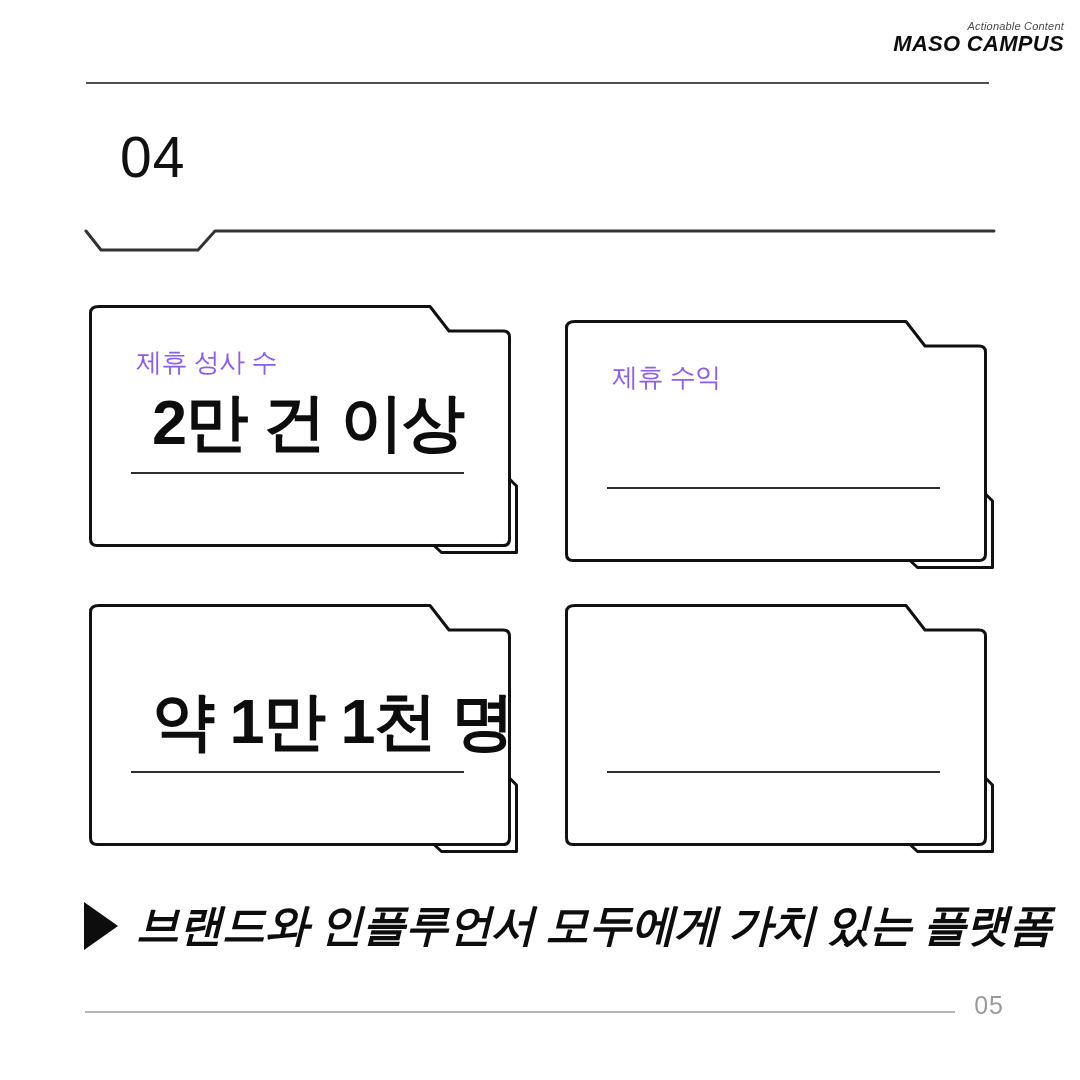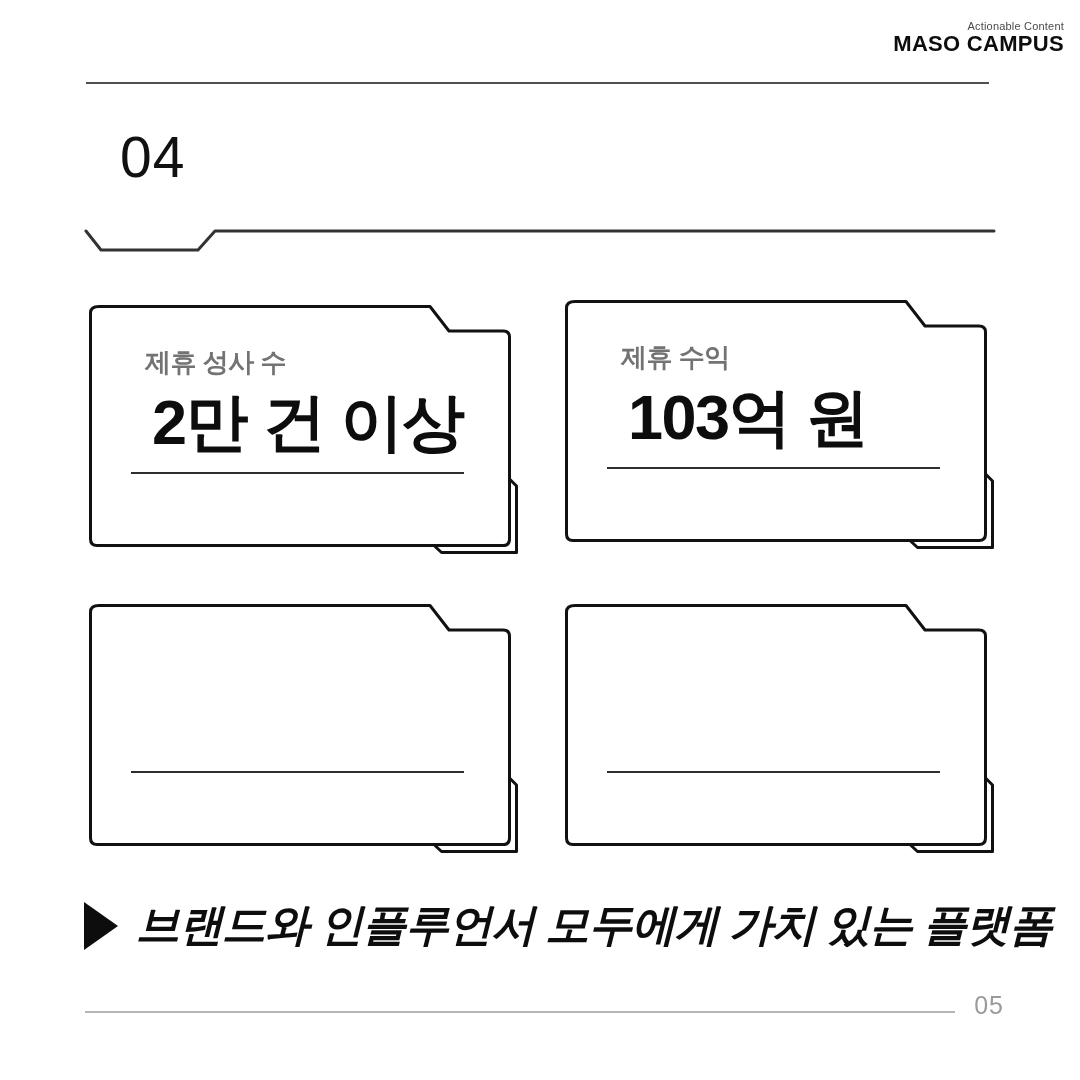--- a/index.html
+++ b/index.html
@@ -7,21 +7,21 @@
     width: 1080px; height: 1080px;
     position: relative;
     background: #ffffff;
     font-family: "Liberation Sans", sans-serif;
     color: #111111;
     overflow: hidden;
   }
   
   .brand {
     position: absolute; top: 20px; right: 16px;
-    text-align: right; line-height: 1.1;
+    text-align: right; line-height: 1.1; font-style: italic;
   }
   .brand-tagline { font-size: 11px; font-weight: 500; color: #4a4a4a; letter-spacing: 0.2px; }
   .brand-name { font-size: 22px; font-weight: 800; color: #0d0d0d; letter-spacing: 0.3px; }
 
   .top-rule {
     position: absolute; left: 86px; top: 82px;
     width: 903px; height: 2px; background: #4f4f4f;
   }
 
   
@@ -38,34 +38,34 @@
     width: 912px; height: 28px;
   }
 
   
   .card {
     position: absolute; width: 432px; height: 252px;
   }
   .card-shape { position: absolute; left: 0; top: 0; width: 432px; height: 252px; }
   .card-label {
     position: absolute; left: 47px; top: 40px;
-    font-size: 26px; font-weight: 700; color: #737373;
-    letter-spacing: -0.5px; white-space: nowrap; margin-left: 9px;
+    font-size: 26px; font-weight: 400; color: #8b5cf6;
+    letter-spacing: -0.5px; white-space: nowrap;
   }
   .card-value {
     position: absolute; left: 42px; top: 78px;
     font-size: 63px; font-weight: 800; color: #0d0d0d;
     letter-spacing: -1.5px; line-height: 1.25; white-space: nowrap; margin-left: 21px;
   }
   .card-underline {
     position: absolute; left: 42px; top: 167px;
     width: 333px; height: 2px; background: #2e2e2e;
   }
   .card-1 { left: 89px;  top: 305px; }
-  .card-2 { left: 565px; top: 300px; }
+  .card-2 { left: 565px; top: 320px; }
   .card-3 { left: 89px;  top: 604px; }
   .card-4 { left: 565px; top: 604px; }
 
   
   .callout {
     position: absolute; left: 84px; top: 896px;
     display: flex; align-items: center;
     white-space: nowrap;
   }
   .callout-arrow { width: 36px; height: 48px; flex: 0 0 auto; }
@@ -112,29 +112,29 @@
   <div class="card-value">2만 건 이상</div>
   <div class="card-underline"></div>
 </div>
 
 <div class="card card-2">
   <svg class="card-shape" viewBox="0 0 432 252" aria-hidden="true">
     <path d="M 10,1.5 H 341 L 360,26 H 414 Q 420.5,26 420.5,32 V 234 Q 420.5,240.5 414,240.5 H 8 Q 1.5,240.5 1.5,234 V 8 Q 1.5,1.5 10,1.5 Z" fill="#ffffff" stroke="#111111" stroke-width="3" stroke-linejoin="round"></path>
     <path d="M 420.5,174 L 427.5,181 V 247.5 H 352.5 L 345,240.5" fill="none" stroke="#111111" stroke-width="3" stroke-linejoin="round"></path>
   </svg>
   <div class="card-label">제휴 수익</div>
-  <div class="card-value">103억 원</div>
   <div class="card-underline"></div>
 </div>
 
 <div class="card card-3">
   <svg class="card-shape" viewBox="0 0 432 252" aria-hidden="true">
     <path d="M 10,1.5 H 341 L 360,26 H 414 Q 420.5,26 420.5,32 V 234 Q 420.5,240.5 414,240.5 H 8 Q 1.5,240.5 1.5,234 V 8 Q 1.5,1.5 10,1.5 Z" fill="#ffffff" stroke="#111111" stroke-width="3" stroke-linejoin="round"></path>
     <path d="M 420.5,174 L 427.5,181 V 247.5 H 352.5 L 345,240.5" fill="none" stroke="#111111" stroke-width="3" stroke-linejoin="round"></path>
   </svg>
+  <div class="card-value">약 1만 1천 명</div>
   <div class="card-underline"></div>
 </div>
 
 <div class="card card-4">
   <svg class="card-shape" viewBox="0 0 432 252" aria-hidden="true">
     <path d="M 10,1.5 H 341 L 360,26 H 414 Q 420.5,26 420.5,32 V 234 Q 420.5,240.5 414,240.5 H 8 Q 1.5,240.5 1.5,234 V 8 Q 1.5,1.5 10,1.5 Z" fill="#ffffff" stroke="#111111" stroke-width="3" stroke-linejoin="round"></path>
     <path d="M 420.5,174 L 427.5,181 V 247.5 H 352.5 L 345,240.5" fill="none" stroke="#111111" stroke-width="3" stroke-linejoin="round"></path>
   </svg>
   <div class="card-underline"></div>
 </div>

